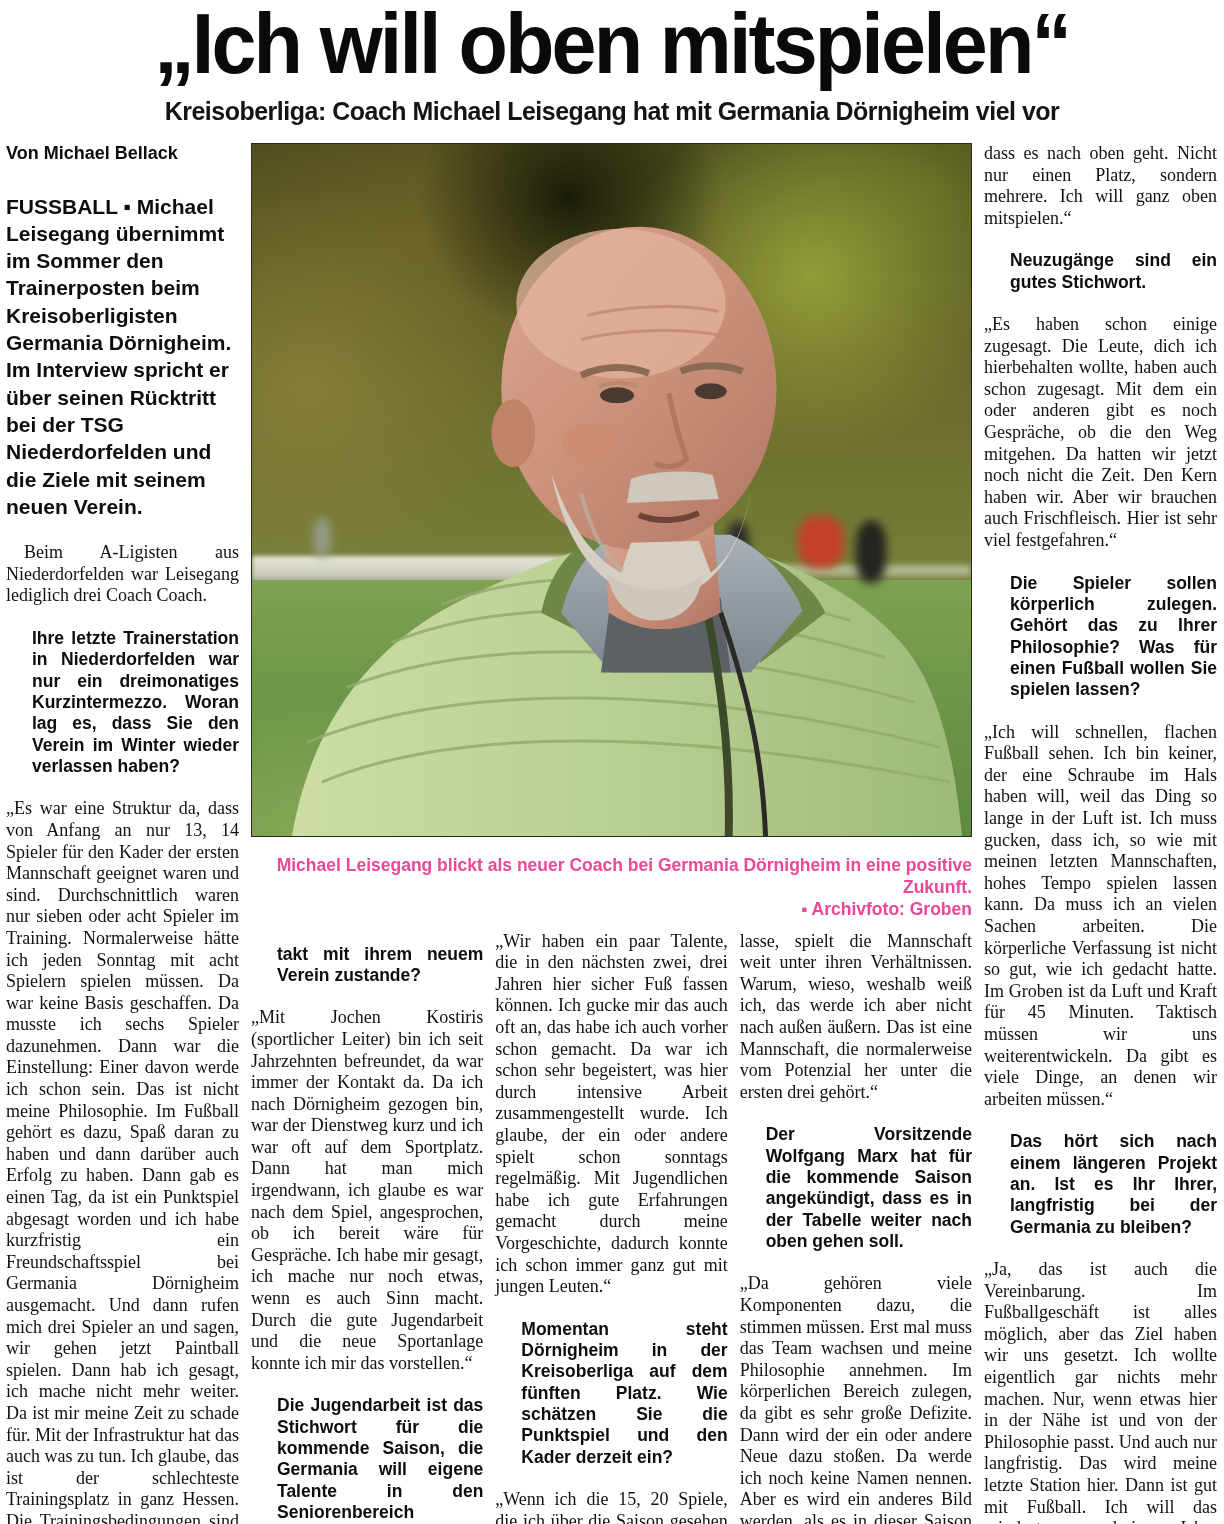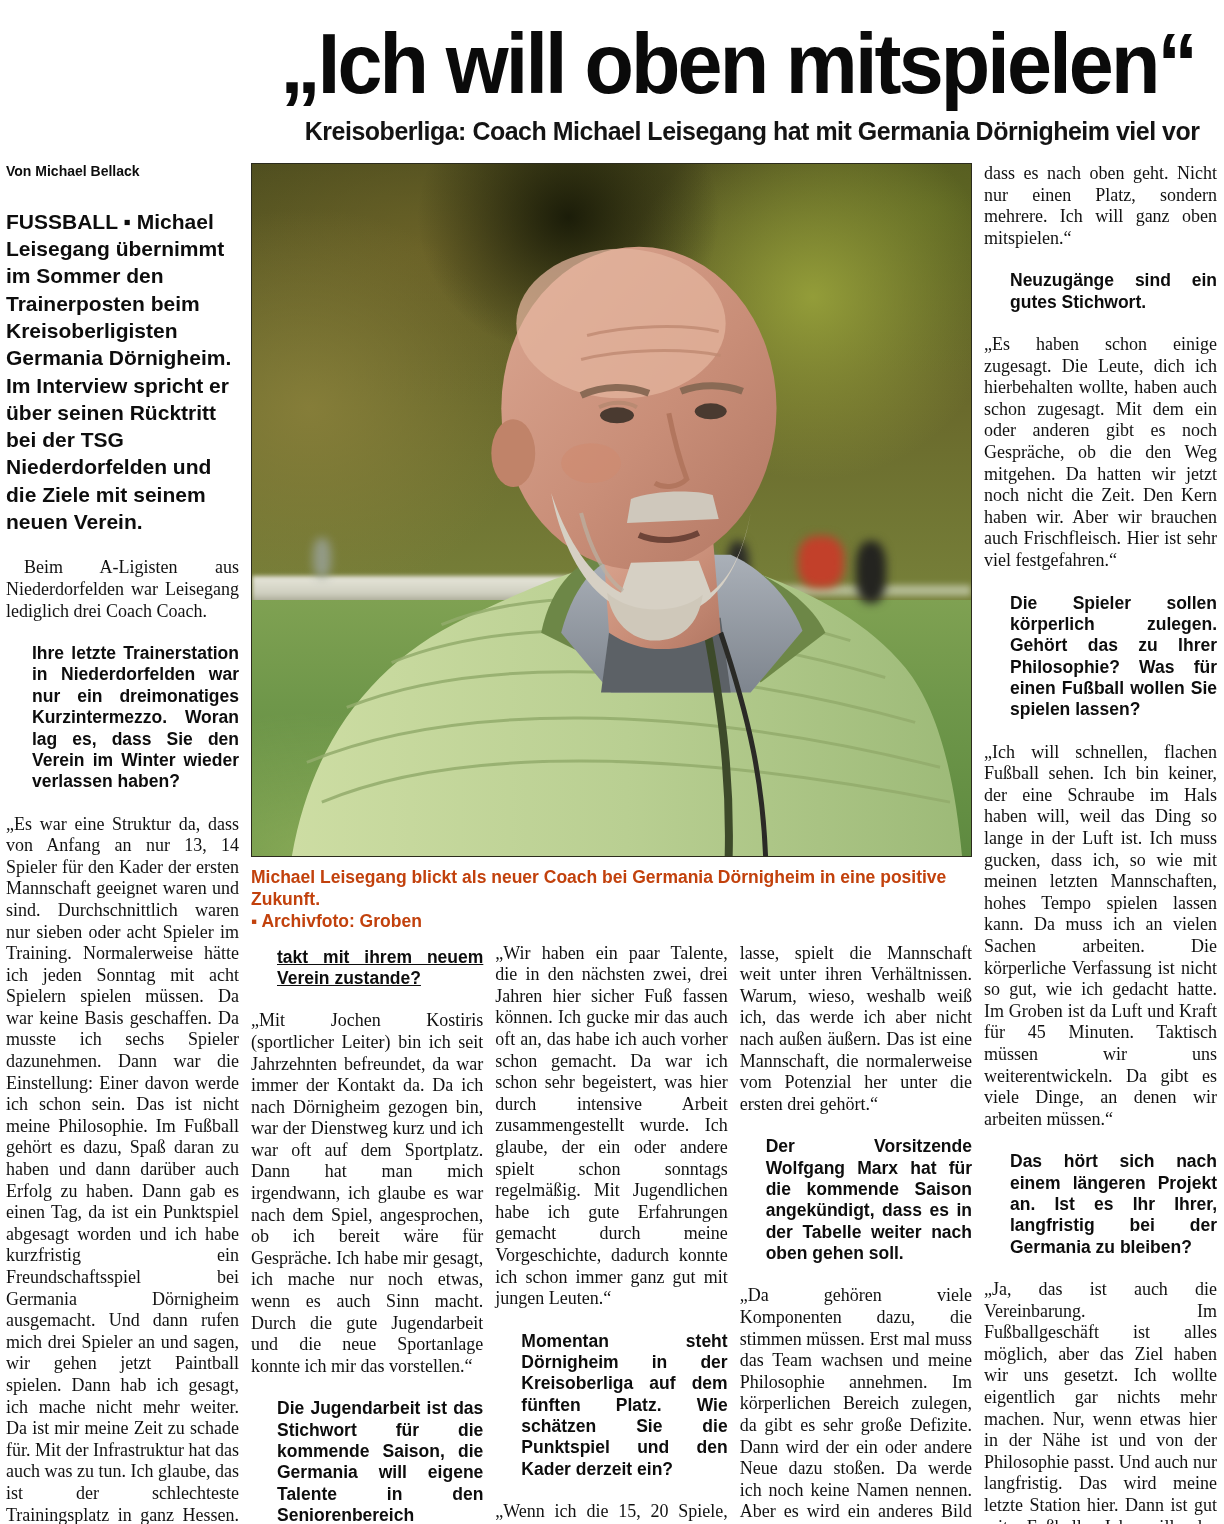--- a/index.html
+++ b/index.html
@@ -3,21 +3,21 @@
 <meta charset="utf-8">
 <style>
   * { margin:0; padding:0; box-sizing:border-box; }
   html,body { background:#ffffff; }
   .page {
     position:relative; width:1224px; height:1524px; margin:0 auto;
     background:#ffffff; color:#111; overflow:hidden;
     font-family:"Liberation Serif", serif;
   }
   
-  .masthead { padding-top:20px; text-align:right; }
+  .masthead { text-align:center; }
   .headline {
     display:inline-block;
     font-family:"Liberation Sans", sans-serif;
     font-weight:bold; font-size:86px; line-height:1.0;
     letter-spacing:-3px; color:#0a0a0a;
     transform:scaleX(0.94); transform-origin:50% 50%;
     white-space:nowrap;
   }
   .subheadline {
     margin-top:10px;
@@ -29,36 +29,36 @@
   .content { display:flex; gap:12px; padding:0 6px; margin-top:16px; }
   .col { font-size:18px; line-height:1.2; }
   .col-left, .col-right { width:233px; flex:0 0 233px; }
   .middle { flex:0 0 721px; width:721px; display:flex; flex-direction:column; }
   .mid-cols { display:flex; gap:12px; margin-top:10px; }
   .mid-cols .col { width:232px; flex:1 1 0; }
 
   
   .byline {
     font-family:"Liberation Sans", sans-serif; font-weight:bold;
-    font-size:14px; margin-bottom:28px; color:#0d0d0d;
+    font-size:18px; margin-bottom:28px; color:#0d0d0d;
   }
   p.lead {
     font-family:"Liberation Sans", sans-serif; font-weight:bold;
     font-size:21px; line-height:1.3; color:#0d0d0d;
     text-align:left; margin-bottom:22px;
   }
   p.body-par { text-align:justify; margin-bottom:0; }
   p.body-par.indent { text-indent:18px; }
   p.answer { text-align:justify; }
   p.question {
     font-family:"Liberation Sans", sans-serif; font-weight:bold;
     font-size:17.5px; line-height:1.22; color:#0d0d0d;
     padding-left:26px; text-align:justify; margin:21px 0;
   }
-  p.first { margin-top:4px;text-decoration:underline; }
+  p.first { margin-top:13px; }
   p.last { margin-bottom:0; }
 
   
   .photo-wrap {
     position:relative; width:721px; height:694px;
     border:1px solid #2b2b1d; overflow:hidden; background:#5d5d26;
   }
   .photo-trees {
     position:absolute; left:0; top:0; width:100%; height:64%;
     background:
@@ -87,22 +87,22 @@
   .photo-player { position:absolute; border-radius:40%; filter:blur(5px); }
   .pl-blue  { left:60.5%; top:55.5%; width:26px; height:52px; background:#3a6fc0; }
   .pl-dark1 { left:66%;   top:54.5%; width:22px; height:58px; background:#2c2c28; }
   .pl-red   { left:76%;   top:53.8%; width:46px; height:52px; background:#c2402a; }
   .pl-dark2 { left:84%;   top:54.5%; width:30px; height:62px; background:#242420; }
   .pl-grey  { left:8.5%;  top:54.0%; width:18px; height:40px; background:#9aa39b; opacity:.8; }
   .photo-person-svg { position:absolute; left:0; top:0; width:100%; height:100%; }
 
   
   .caption-block {
-    margin-top:10px; font-family:"Liberation Sans", sans-serif;
-    font-weight:bold; font-size:17.5px; line-height:1.25; color:#c2410c;
+    margin-top:18px; font-family:"Liberation Sans", sans-serif;
+    font-weight:bold; font-size:17.5px; line-height:1.25; color:#ec4899;text-align:right;
   }
 </style>
 </head>
 <body>
 
 <div class="page">
 
   <div class="masthead">
     <div class="headline">„Ich will oben mitspielen“</div>
     <div class="subheadline">Kreisoberliga: Coach Michael Leisegang hat mit Germania Dörnigheim viel vor</div>

